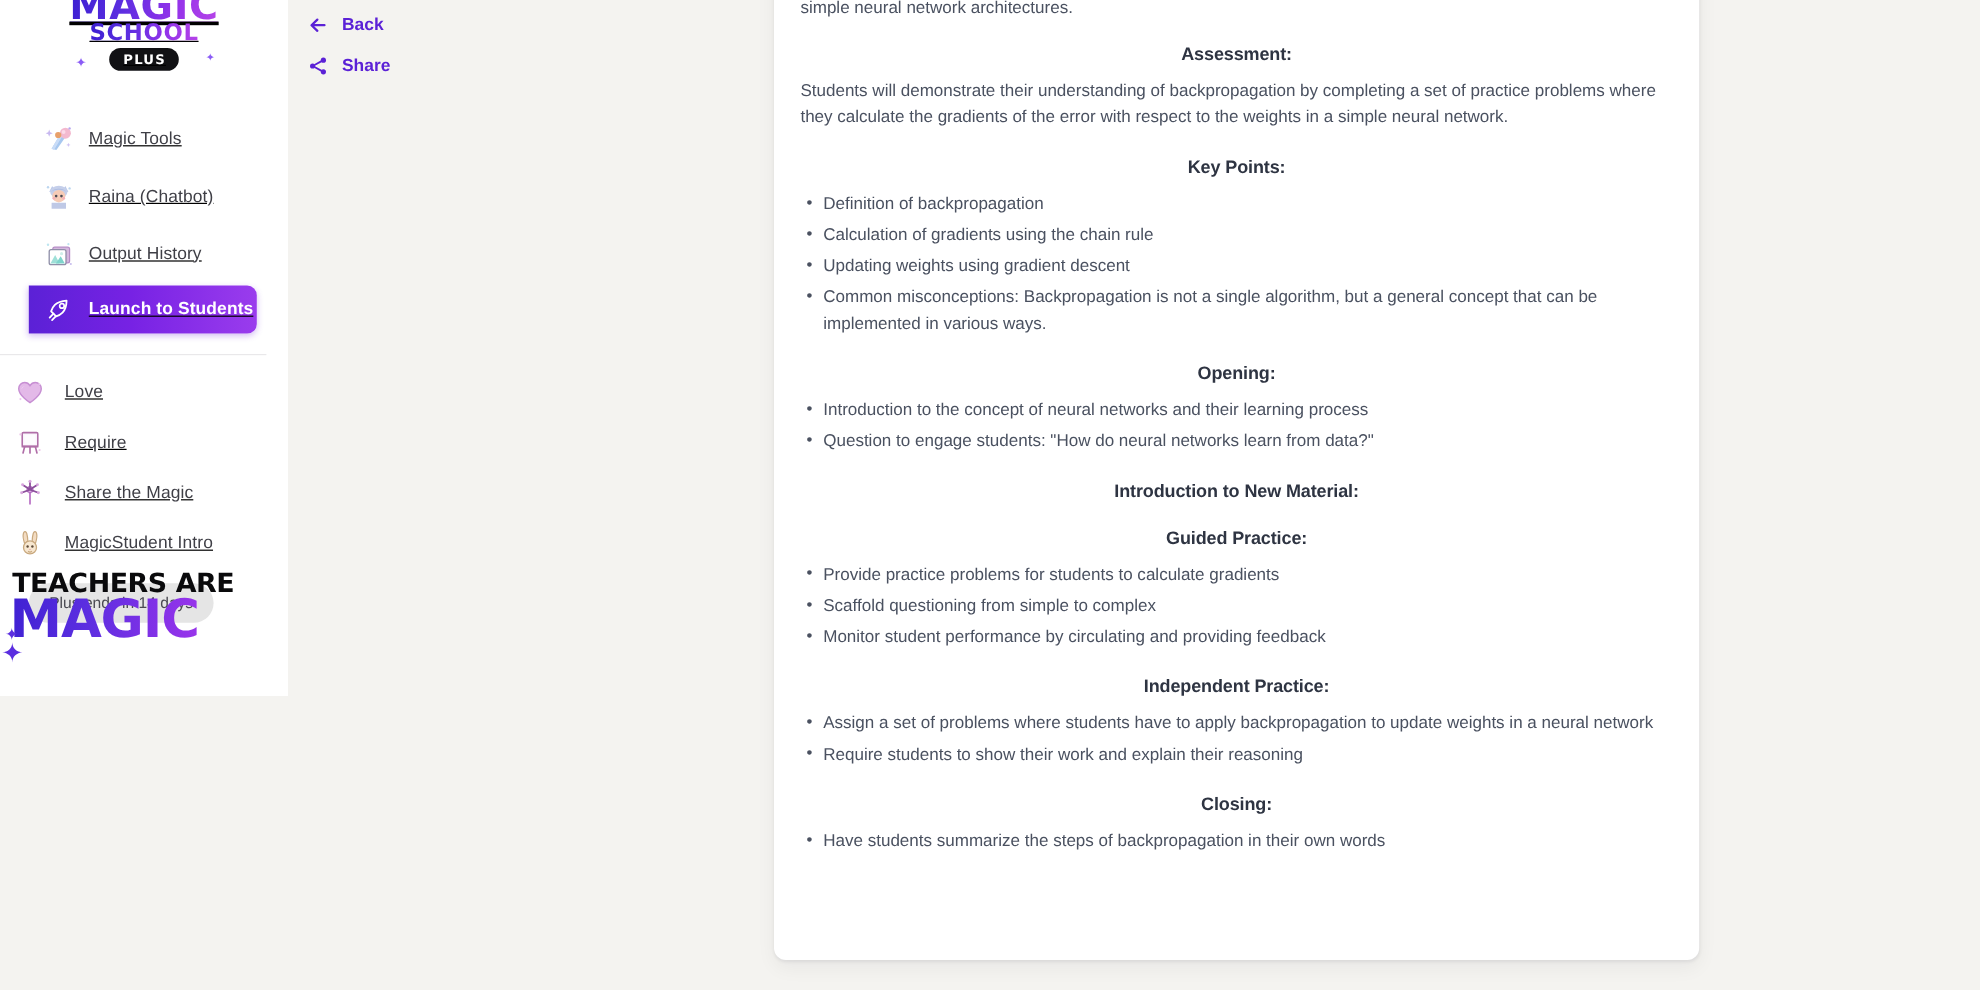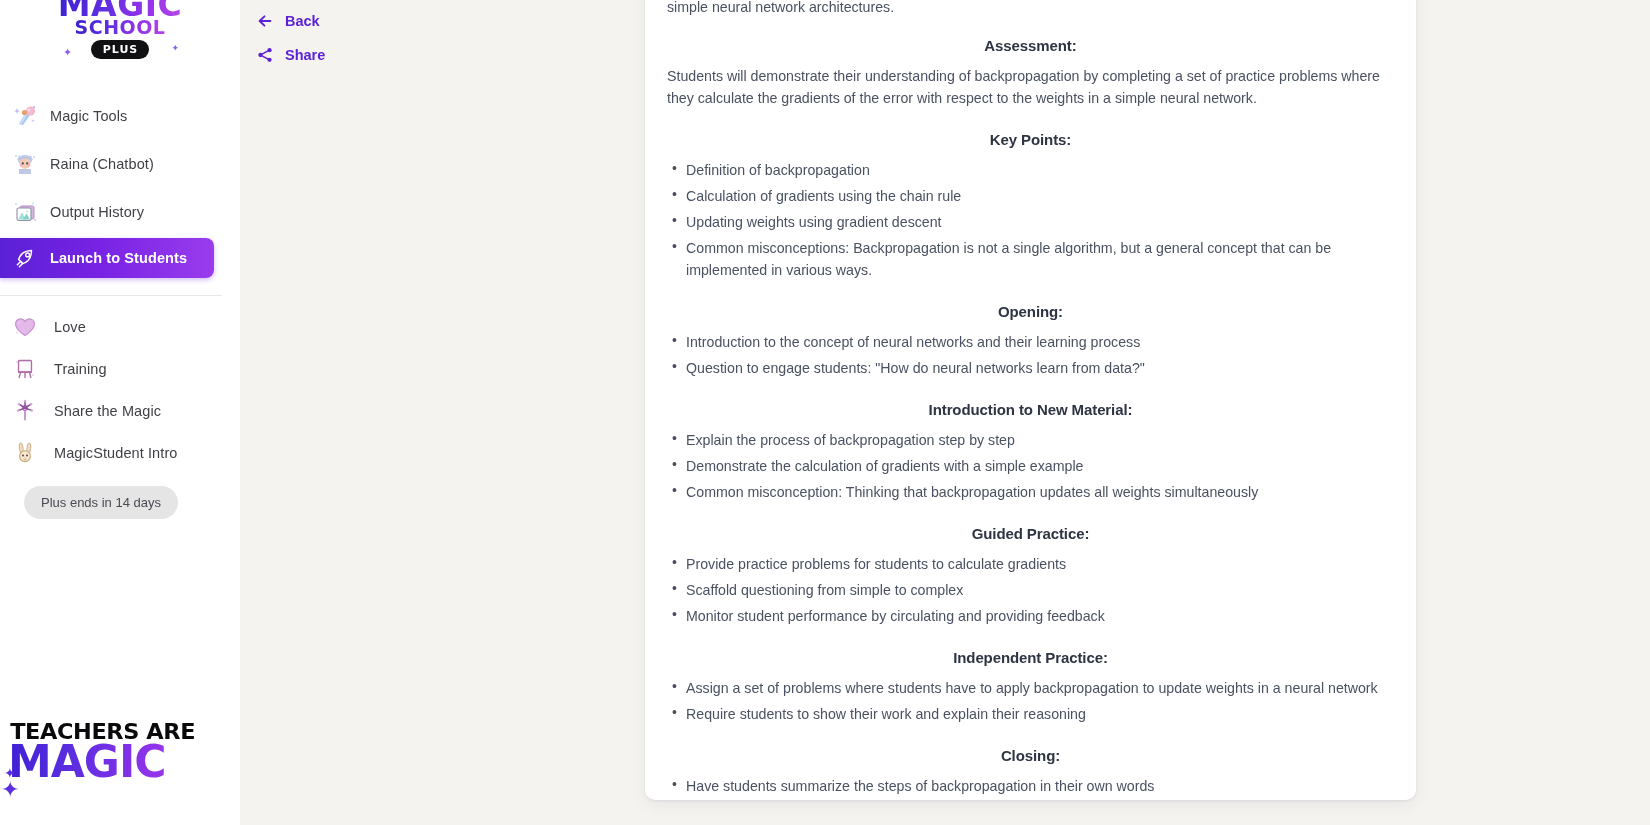--- a/index.html
+++ b/index.html
@@ -7,25 +7,26 @@
     width: 1650px; height: 825px;
     overflow: hidden;
     background: #f4f3f0;
     font-family: "Liberation Sans", sans-serif;
     -webkit-font-smoothing: antialiased;
   }
   .app { position: relative; width: 1650px; height: 825px; display: flex; }
 
   
   .sidebar {
-    width: 240px; height: 825px;
+    width: 240px; height: 580px;
     background: #ffffff;
     flex: 0 0 240px;
     position: relative;
     overflow: hidden;
+    text-decoration: underline;
   }
   .logo-wrap {
     height: 78px;
     display: flex; align-items: flex-start; justify-content: center;
     padding-top: 0px;
     position: relative;
   }
   .logo {
     position: relative;
     width: 150px; height: 76px;
@@ -49,21 +50,21 @@
     background: #111114; color: #fff;
     font-family: "DejaVu Sans", sans-serif;
     font-weight: 900; font-size: 11px; letter-spacing: 1px;
     padding: 3px 11px 3px 12px;
     border-radius: 11px; margin-top: 3px;
   }
   .logo-spark { position: absolute; color: #8b5cf6; font-size: 11px; }
   .sp1 { left: 18px; top: 56px; }
   .sp2 { right: 16px; top: 53px; font-size: 9px; }
 
-  .nav { padding-top: 16px; }
+  .nav { padding-top: 16px; margin-left: 24px; }
   .nav-item {
     display: flex; align-items: center;
     height: 43px;
     padding-left: 12px;
     gap: 12px;
     cursor: pointer;
     position: relative;
     margin-bottom: 5px;
   }
   .nav-item .label {
@@ -281,21 +282,21 @@
 
       <div class="nav-item">
         <svg class="ico" viewBox="0 0 26 26">
           <rect x="6.5" y="4.5" width="13" height="11.5" rx="1" fill="#f9f3fb" stroke="#b06ea8" stroke-width="1.3"></rect>
           <rect x="8.3" y="6.2" width="9.4" height="8.2" fill="#fdfbfe"></rect>
           <path d="M6 16.2 h14" stroke="#b06ea8" stroke-width="1.5"></path>
           <path d="M8.5 16.4 L7.2 21.5 M13 16.4 L13 21.5 M17.5 16.4 L18.8 21.5" stroke="#b06ea8" stroke-width="1.4" stroke-linecap="round"></path>
           <circle cx="5" cy="6" r=".9" fill="#ecc6e8"></circle>
           <circle cx="21" cy="19" r=".9" fill="#ecc6e8"></circle>
         </svg>
-        <span class="label">Training</span>
+        <span class="label">Require</span>
       </div>
 
       <div class="nav-item">
         <svg class="ico" viewBox="0 0 26 26">
           <path d="M13 21.8 L13 13" stroke="#c07ecb" stroke-width="1.6" stroke-linecap="round"></path>
           <circle cx="13" cy="10" r="2.4" fill="#f2d2f3" stroke="#b26ec0" stroke-width="1.1"></circle>
           <path d="M13 10 L13 3.4" stroke="#8c4f9c" stroke-width="1.5" stroke-linecap="round"></path>
           <path d="M13 10 L18.6 6.4 M13 10 L7.4 6.4 M13 10 L19.4 12.4 M13 10 L6.6 12.4" stroke="#8c4f9c" stroke-width="1.5" stroke-linecap="round"></path>
           <circle cx="13" cy="3" r="1.3" fill="#d8a5de"></circle>
           <circle cx="19.2" cy="6" r="1.2" fill="#d8a5de"></circle>
@@ -373,25 +374,20 @@
           <li>Common misconceptions: Backpropagation is not a single algorithm, but a general concept that can be implemented in various ways.</li>
         </ul>
 
         <h3>Opening:</h3>
         <ul>
           <li>Introduction to the concept of neural networks and their learning process</li>
           <li>Question to engage students: "How do neural networks learn from data?"</li>
         </ul>
 
         <h3>Introduction to New Material:</h3>
-        <ul>
-          <li>Explain the process of backpropagation step by step</li>
-          <li>Demonstrate the calculation of gradients with a simple example</li>
-          <li>Common misconception: Thinking that backpropagation updates all weights simultaneously</li>
-        </ul>
 
         <h3>Guided Practice:</h3>
         <ul>
           <li>Provide practice problems for students to calculate gradients</li>
           <li>Scaffold questioning from simple to complex</li>
           <li>Monitor student performance by circulating and providing feedback</li>
         </ul>
 
         <h3>Independent Practice:</h3>
         <ul>

